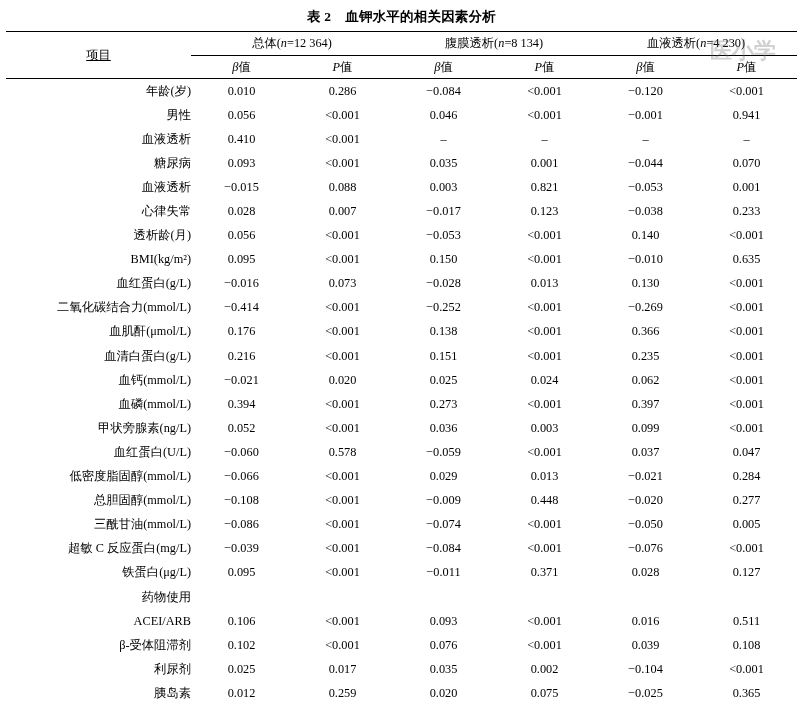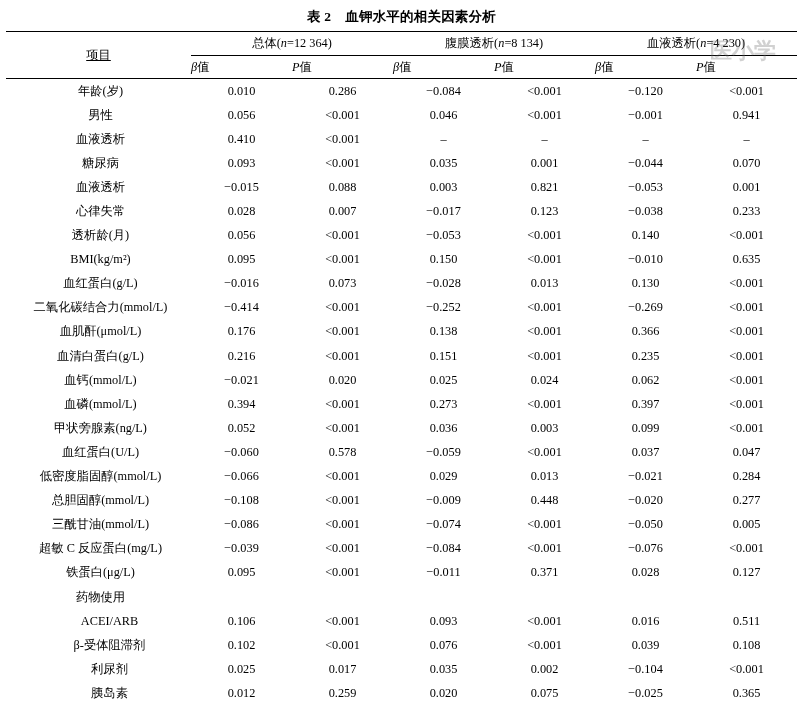--- a/index.html
+++ b/index.html
@@ -46,32 +46,32 @@
     height: 23px;
     text-align: center;
     font-size: 12.3px;
     border-top: 1.6px solid #000;
   }
   .hdr-row1 td.grp {
     border-bottom: 0.9px solid #000;
   }
   .hdr-row2 td {
     height: 22px;
-    text-align: left;
+    text-align: center;
     border-bottom: 0.9px solid #000;
   }
   .hdr-row1 td.item-cell {
     vertical-align: middle;
   }
   .body-row td {
     height: 24.1px;
     text-align: center;
   }
   .body-row td.item {
-    text-align: center;
+    text-align: right;
     padding-left: 4px;
   }
   .body-row td.item.indent {
     padding-left: 22px;
     margin-top: 28px;
   }
   .lastrow td {
     border-bottom: 1.6px solid #000;
   }
   .ital {

